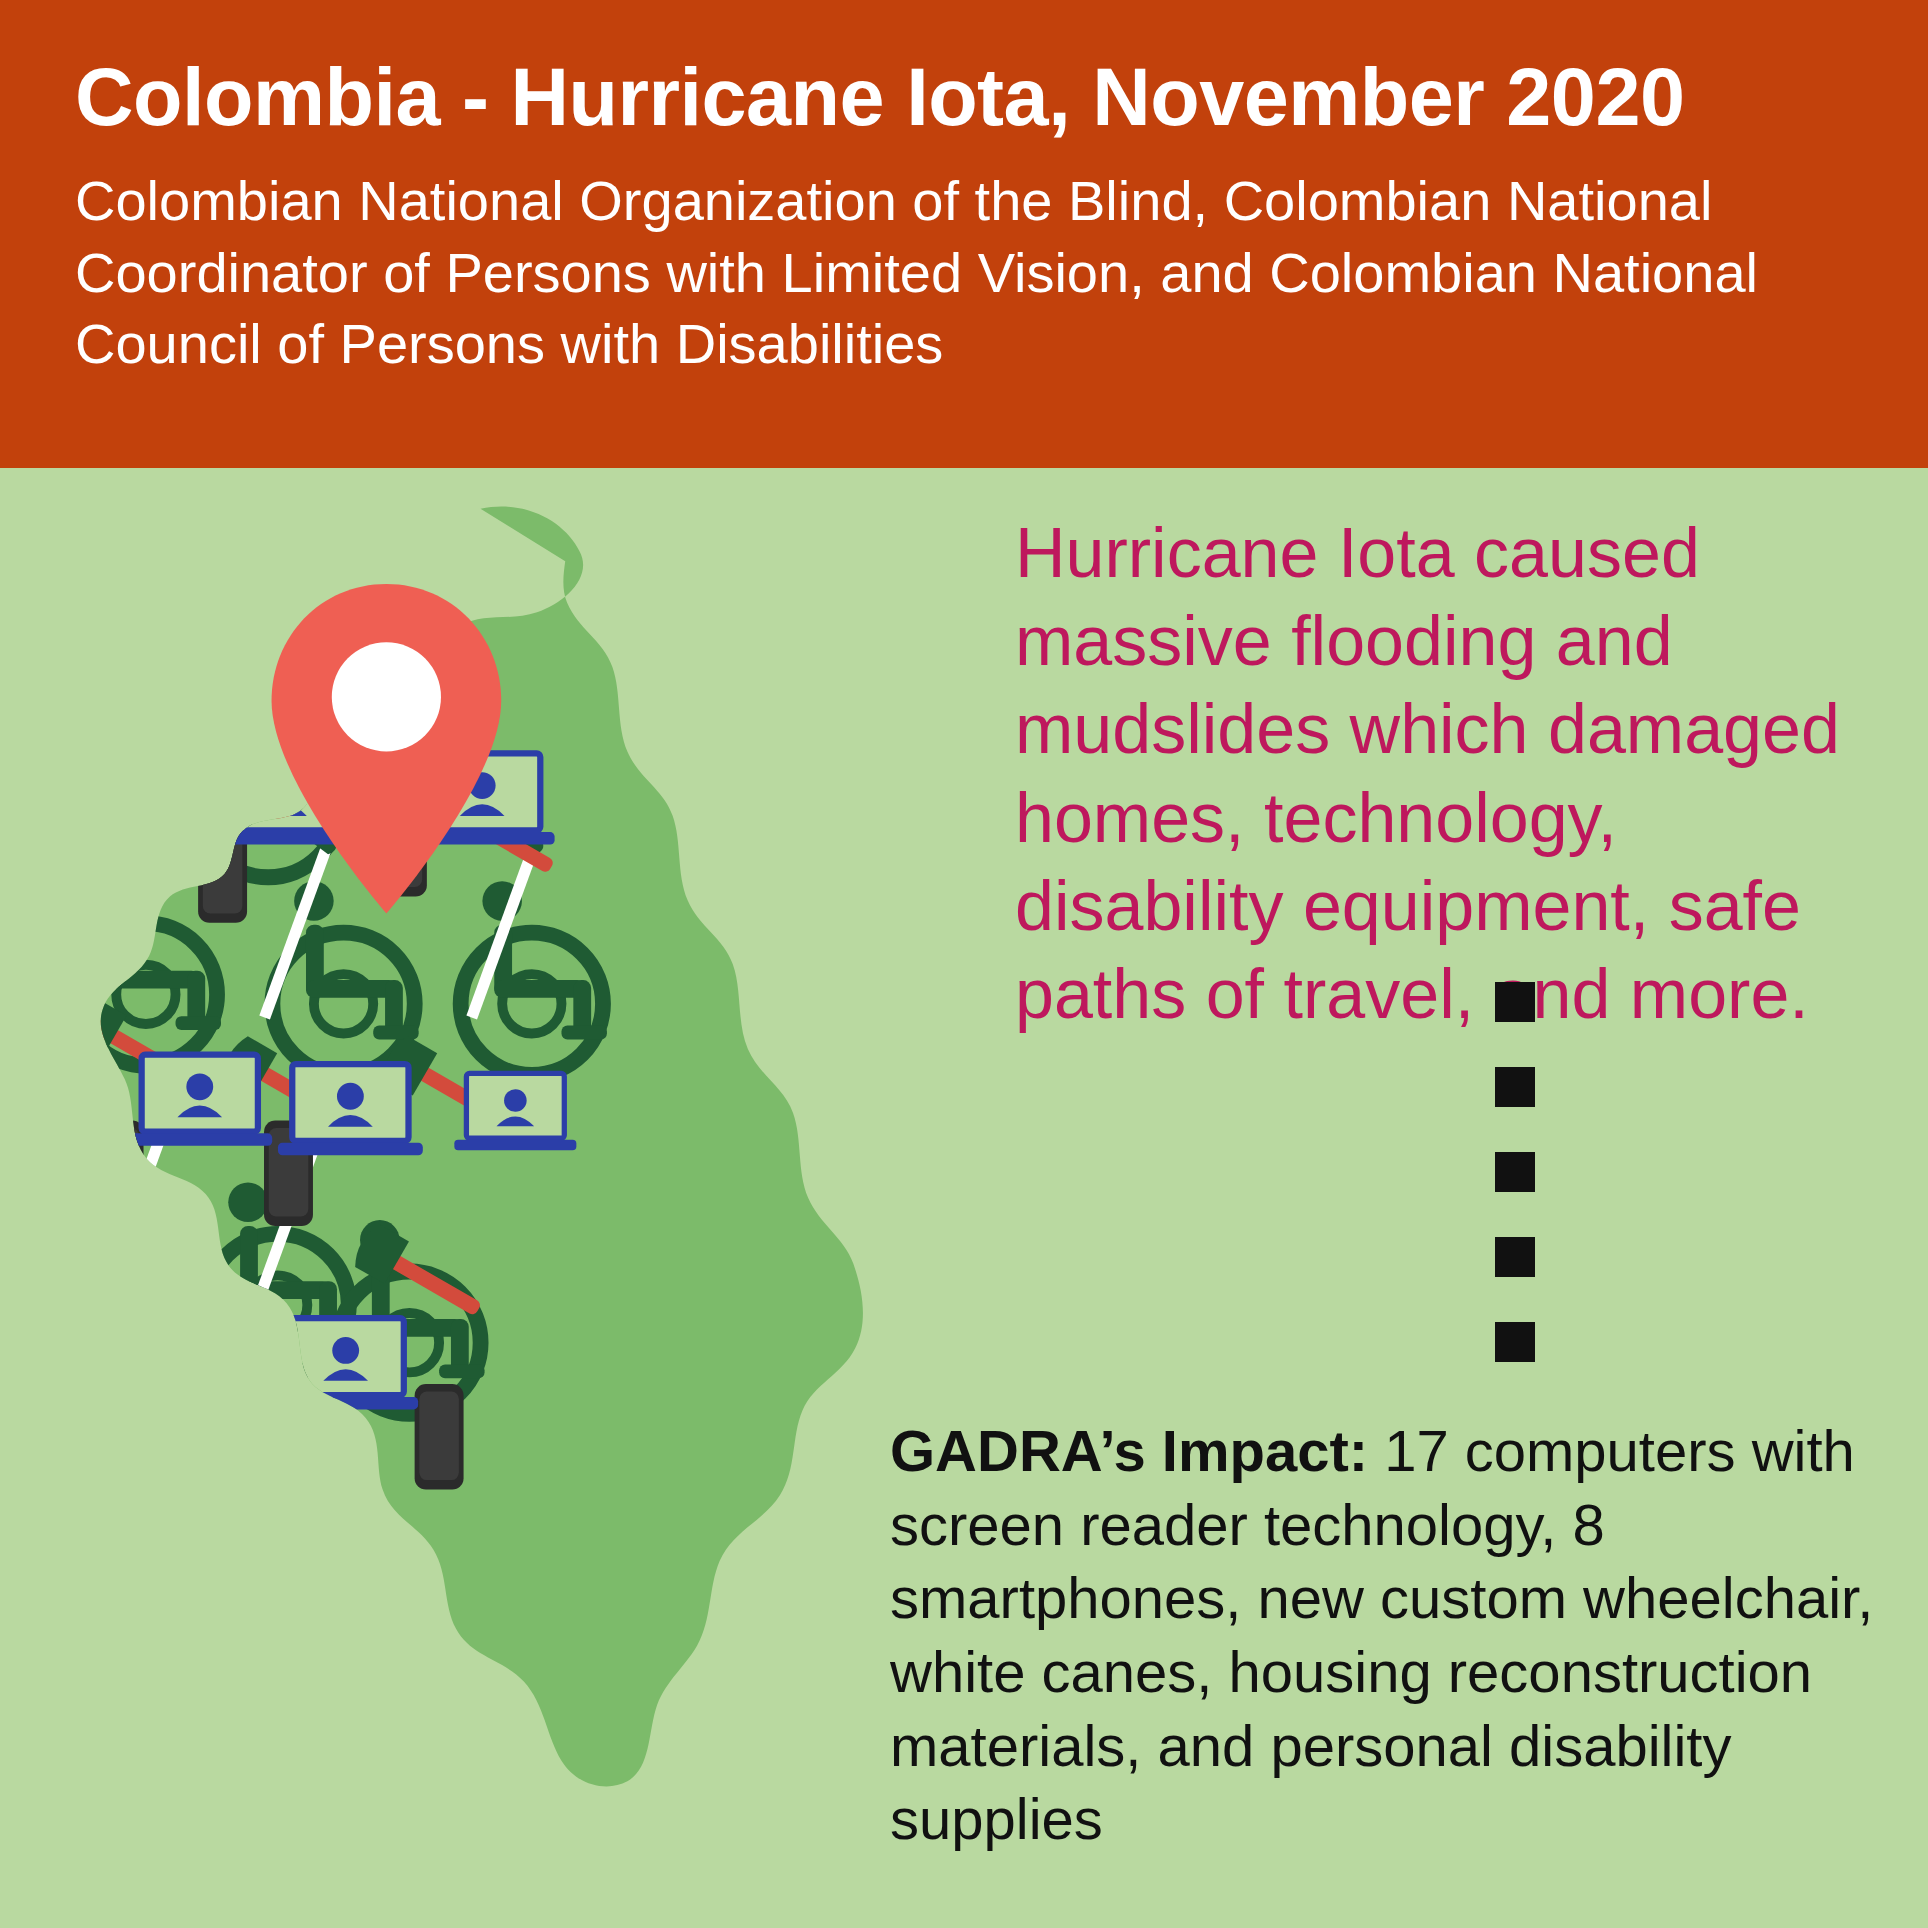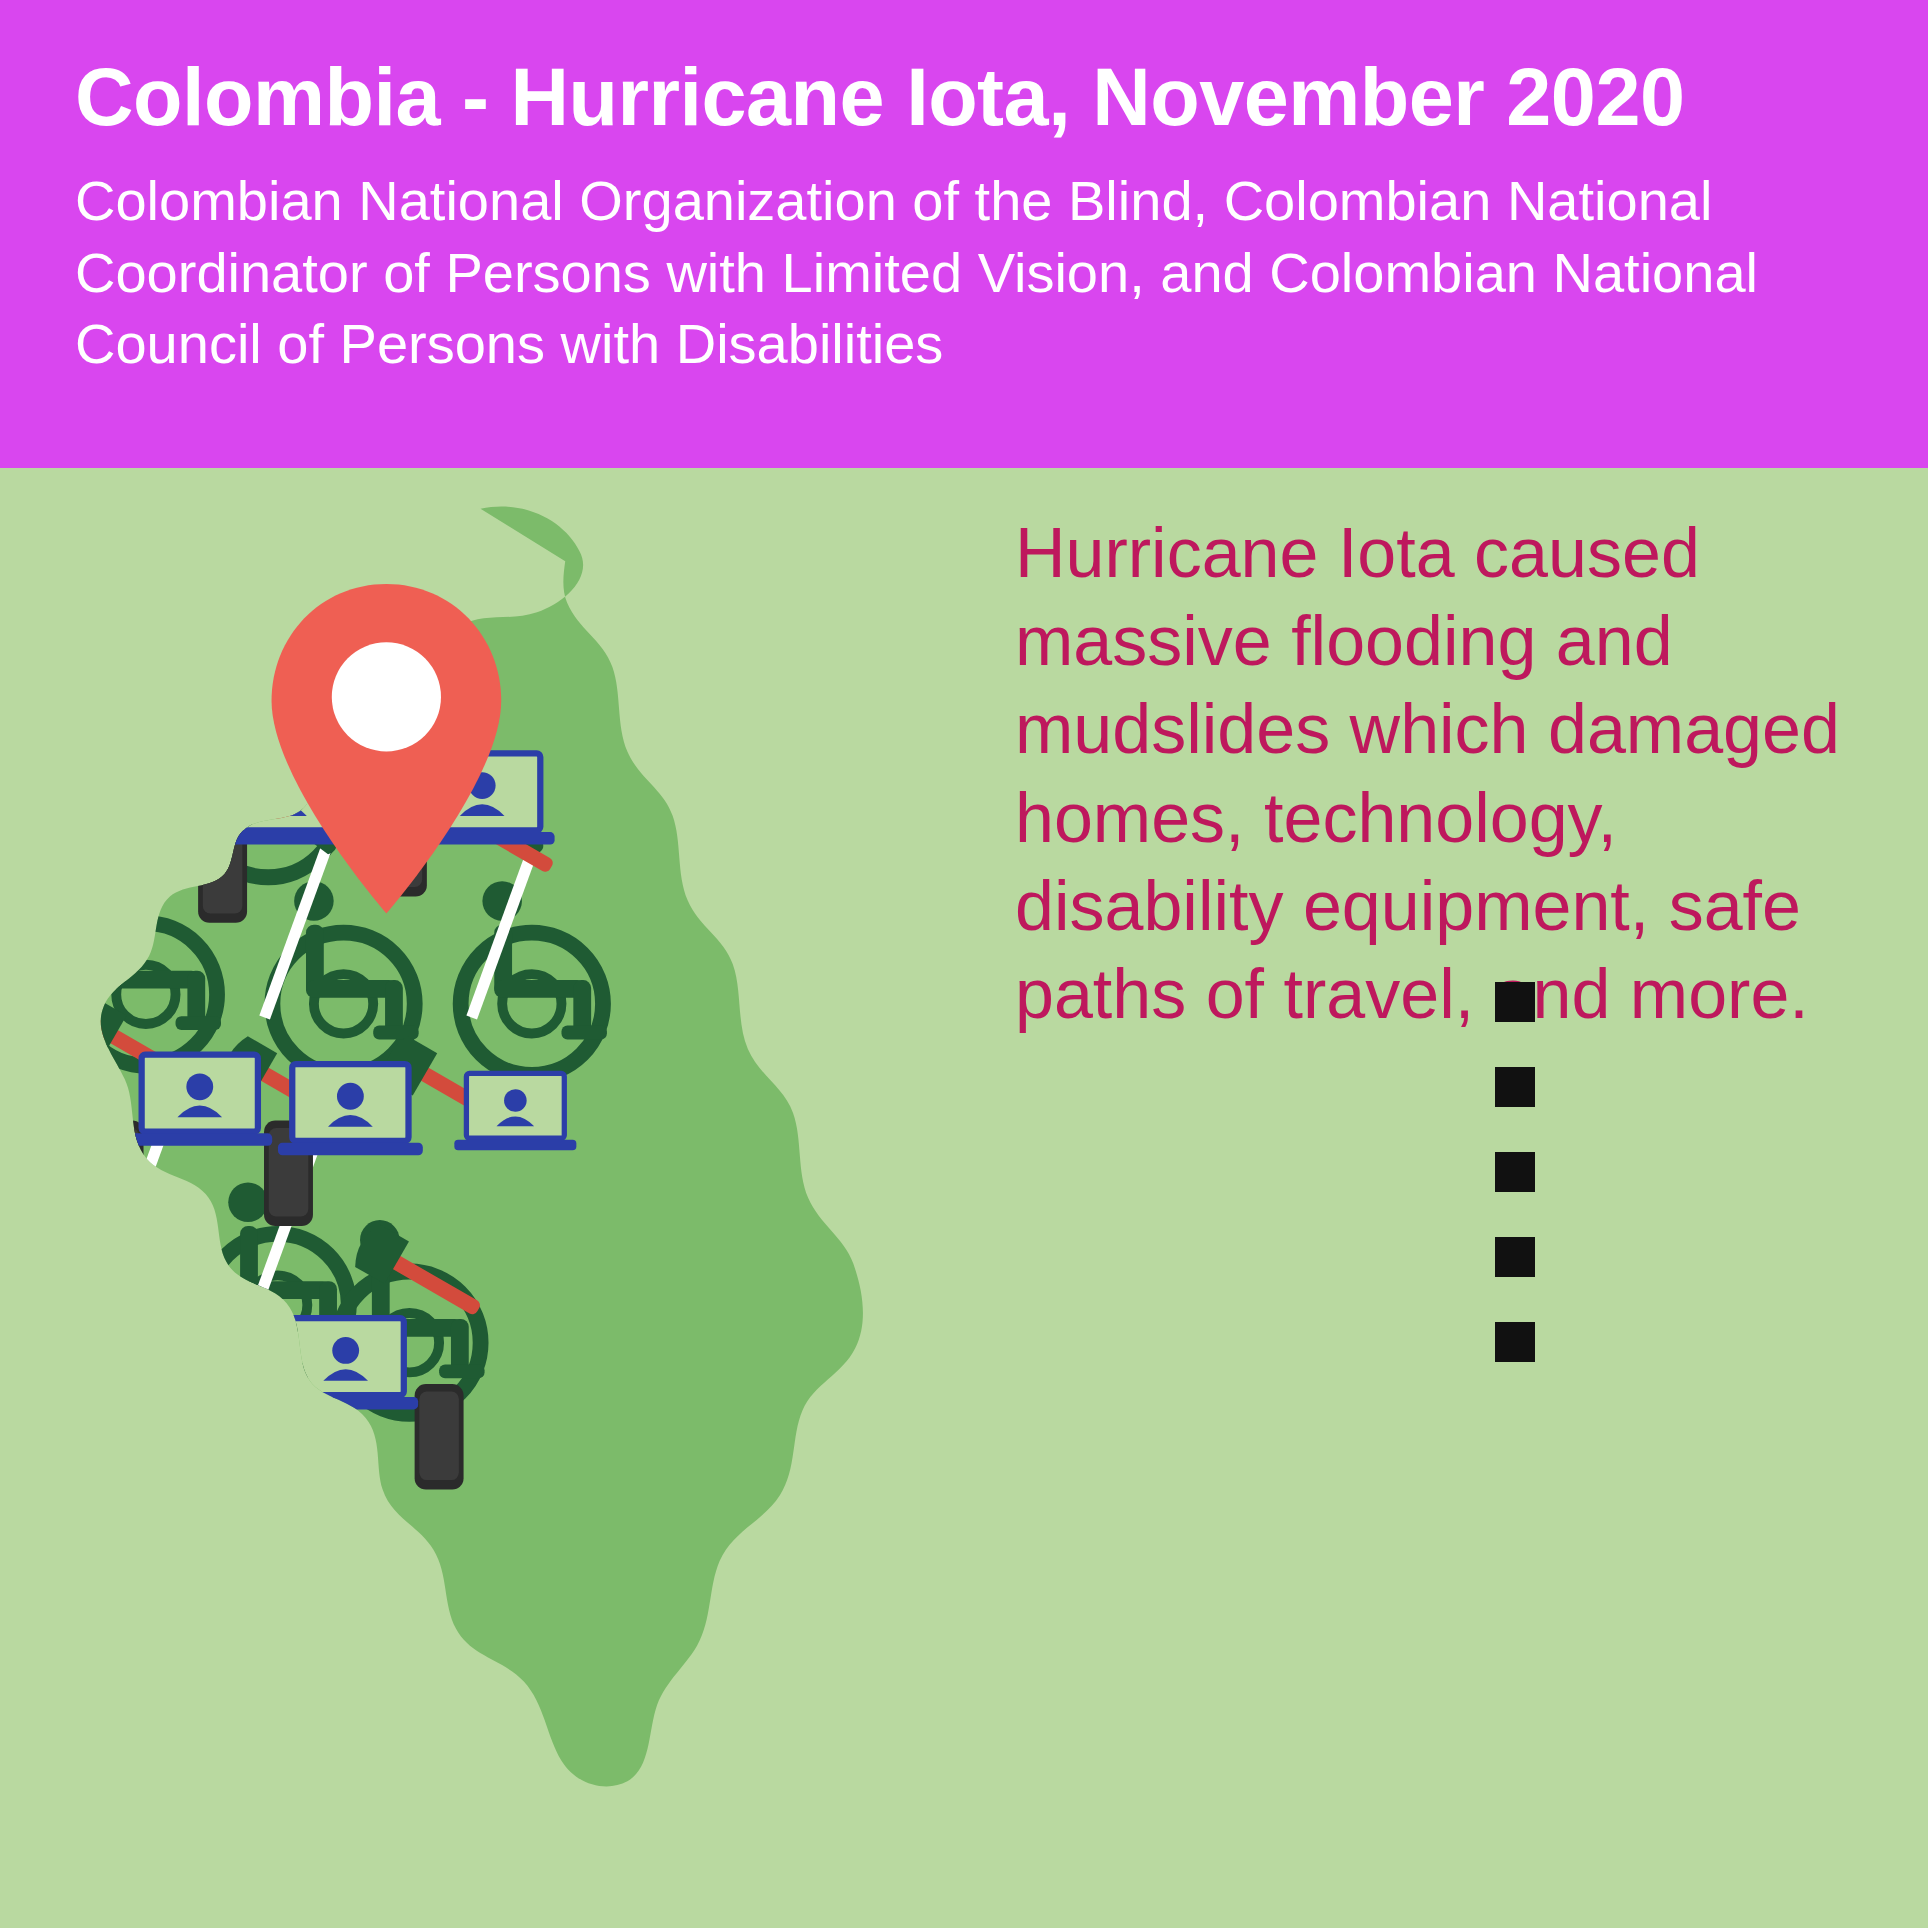--- a/index.html
+++ b/index.html
@@ -20,21 +20,21 @@
     background: #b9d9a0;
   }
 
   
   .header {
     position: absolute;
     left: 0;
     top: 0;
     width: 1928px;
     height: 468px;
-    background: #d946ef;
+    background: #c2410c;
     box-sizing: border-box;
     padding: 55px 66px 0 75px;
   }
   .header h1 {
     margin: 0;
     color: #ffffff;
     font-size: 81px;
     font-weight: bold;
     letter-spacing: -0.5px;
     line-height: 1.05;
@@ -362,15 +362,16 @@
   <div class="intro-text">Hurricane Iota caused massive flooding and mudslides which damaged homes, technology, disability equipment, safe paths of travel, and more.</div>
 
   <div class="bullet-column">
     <div class="sq"></div>
     <div class="sq"></div>
     <div class="sq"></div>
     <div class="sq"></div>
     <div class="sq"></div>
   </div>
 
+  <div class="impact-text"><span class="lead">GADRA’s Impact:</span><span> 17 computers with screen reader technology, 8 smartphones, new custom wheelchair, white canes, housing reconstruction materials, and personal disability supplies</span></div>
 
 </div>
 
 
 </body></html>

